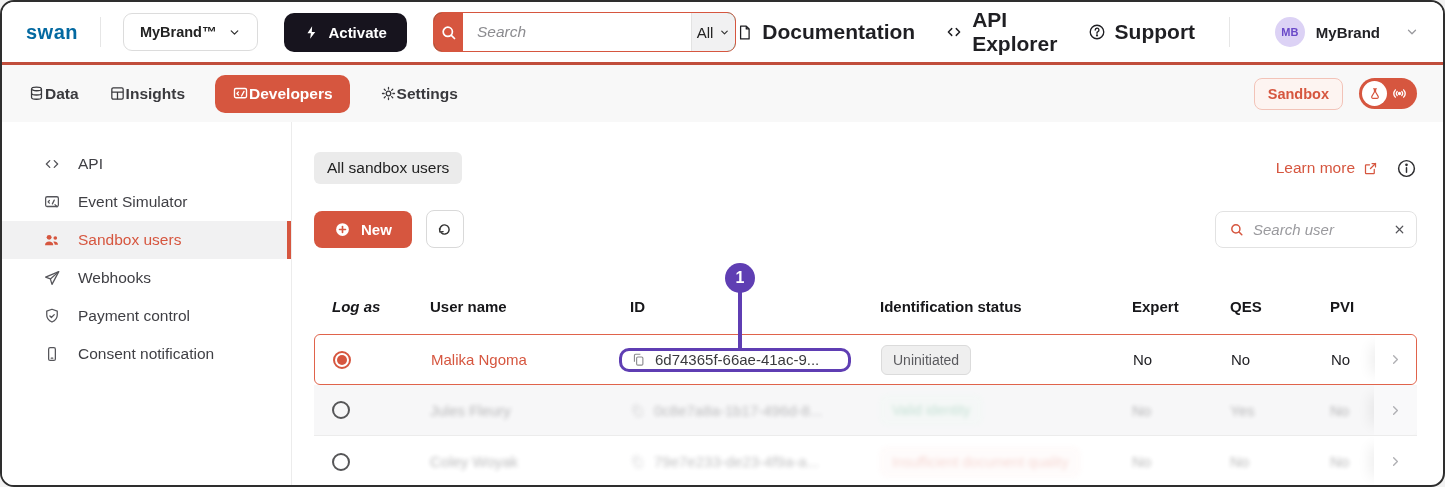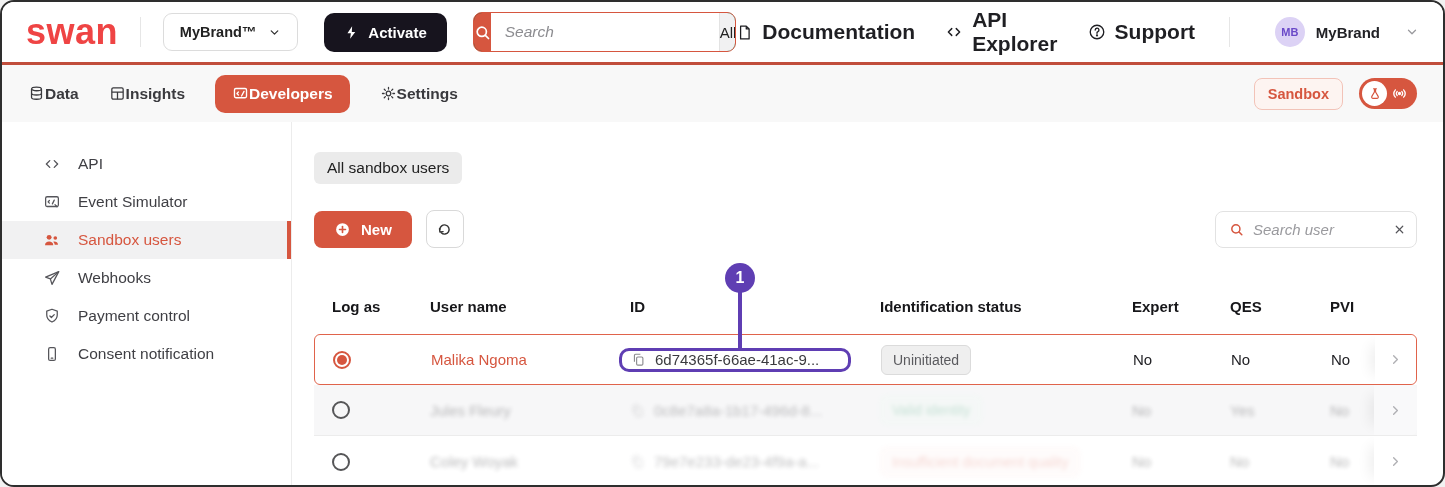--- a/index.html
+++ b/index.html
@@ -6,21 +6,21 @@
   html,body { background:#f2f2f2; font-family:"Liberation Sans", sans-serif; }
   .window{
     position:relative; width:1445px; height:487px; background:#fff;
     border:2px solid #2e2e2e; border-radius:14px; overflow:hidden;
     color:#222226; font-size:15px;
   }
   svg{ display:block; }
 
   
   .topbar{ height:60px; display:flex; align-items:center; padding:0 24px; background:#fff; }
-  .logo{ font-size:36px; font-weight:700; letter-spacing:.5px; color:#ef4444; }
+  .logo{ font-size:20px; font-weight:700; letter-spacing:.5px; color:#0369a1; }
   .vdiv{ width:1px; height:30px; background:#e6e6e6; margin:0 22px; }
   .brand-btn{ display:flex; align-items:center; gap:12px; border:1px solid #dcdcdc; border-radius:9px;
     background:#fff; padding:10px 16px; font-weight:700; font-size:14.5px; color:#222; cursor:pointer; }
   .activate-btn{ display:flex; align-items:center; gap:9px; background:#17141e; color:#fff; border:none;
     border-radius:10px; padding:11px 20px; font-weight:700; font-size:15px; margin-left:26px; cursor:pointer; }
   .search-global{ display:flex; align-items:stretch; height:40px; width:344px; margin-left:26px;
     border:1px solid #d6563f; border-radius:9px; overflow:hidden; background:#14532d; }
   .search-global .seg-icon{ width:41px; background:#d6563f; display:flex; align-items:center; justify-content:center; }
   .search-global input{ flex:1; border:none; outline:none; padding:0 14px; font-size:15.5px; color:#333;
     font-family:"Liberation Sans", sans-serif; }
@@ -75,21 +75,21 @@
   .search-user input{ flex:1; min-width:0; border:none; outline:none; font-size:15px; color:#333;
     font-family:"Liberation Sans", sans-serif; }
   .search-user input::placeholder{ font-style:italic; color:#9a9a9e; }
   .clear-x{ color:#55555a; cursor:pointer; }
 
   
   .table{ margin-top:30px; }
   .trow{ display:grid; grid-template-columns:100px 200px 250px 252px 98px 100px 60px 1fr; align-items:center; }
   .thead{ height:56px; font-weight:700; font-size:15px; color:#17171a; }
   .cell{ padding-left:16px; overflow:visible; white-space:nowrap; }
-  .cell.first{ padding-left:18px; }
+  .cell.first{ padding-left:18px;font-style:italic; }
   .drow{ height:51px; position:relative; }
   .drow.row-hl{ border:1.5px solid #e0634b; border-radius:6px; background:#fff; }
   .drow.row-alt{ background:#f7f7f8; border-bottom:1px solid #ececec;}
   .drow.row-plain{ background:#fff; }
   .radio{ width:18px; height:18px; border-radius:50%; border:2px solid #d6563f; position:relative; cursor:pointer; }
   .radio::after{ content:""; position:absolute; inset:2px; border-radius:50%; background:#d6563f; }
   .radio.off{ border-color:#565658; }
   .radio.off::after{ display:none; }
   .uname{ font-size:15px; color:#2a2a2e; }
   .row-hl .uname{ color:#d6563f; }
@@ -321,20 +321,39 @@
             </svg>
         </span>
         <span>Consent notification</span>
       </div>
     </div>
 
     <div class="main">
 
       <div class="main-head">
         <div class="chip">All sandbox users</div>
+        <div class="head-right">
+          <div class="learn-more">
+            <span>Learn more</span>
+            <span>
+              <svg width="15" height="15" viewBox="0 0 24 24" fill="none" stroke="#d6563f" stroke-width="2" stroke-linecap="round" stroke-linejoin="round">
+                  <path d="M18 13.5V19a1 1 0 0 1-1 1H5a1 1 0 0 1-1-1V7a1 1 0 0 1 1-1h5.5"></path>
+                  <polyline points="14.5 4 20 4 20 9.5"></polyline>
+                  <line x1="20" y1="4" x2="12" y2="12"></line>
+                </svg>
+            </span>
+          </div>
+          <div class="info-btn">
+            <svg width="21" height="21" viewBox="0 0 24 24" fill="none" stroke="#2d2d30" stroke-width="1.7" stroke-linecap="round">
+                <circle cx="12" cy="12" r="9"></circle>
+                <line x1="12" y1="11" x2="12" y2="16.2"></line>
+                <circle cx="12" cy="7.8" r="0.7" fill="#2d2d30"></circle>
+              </svg>
+          </div>
+        </div>
       </div>
 
       <div class="actions">
         <button class="new-btn">
           <span>
             <svg width="17" height="17" viewBox="0 0 24 24">
                 <circle cx="12" cy="12" r="9" fill="#fff"></circle>
                 <line x1="12" y1="7.8" x2="12" y2="16.2" stroke="#d6563f" stroke-width="2.3" stroke-linecap="round"></line>
                 <line x1="7.8" y1="12" x2="16.2" y2="12" stroke="#d6563f" stroke-width="2.3" stroke-linecap="round"></line>
               </svg>

